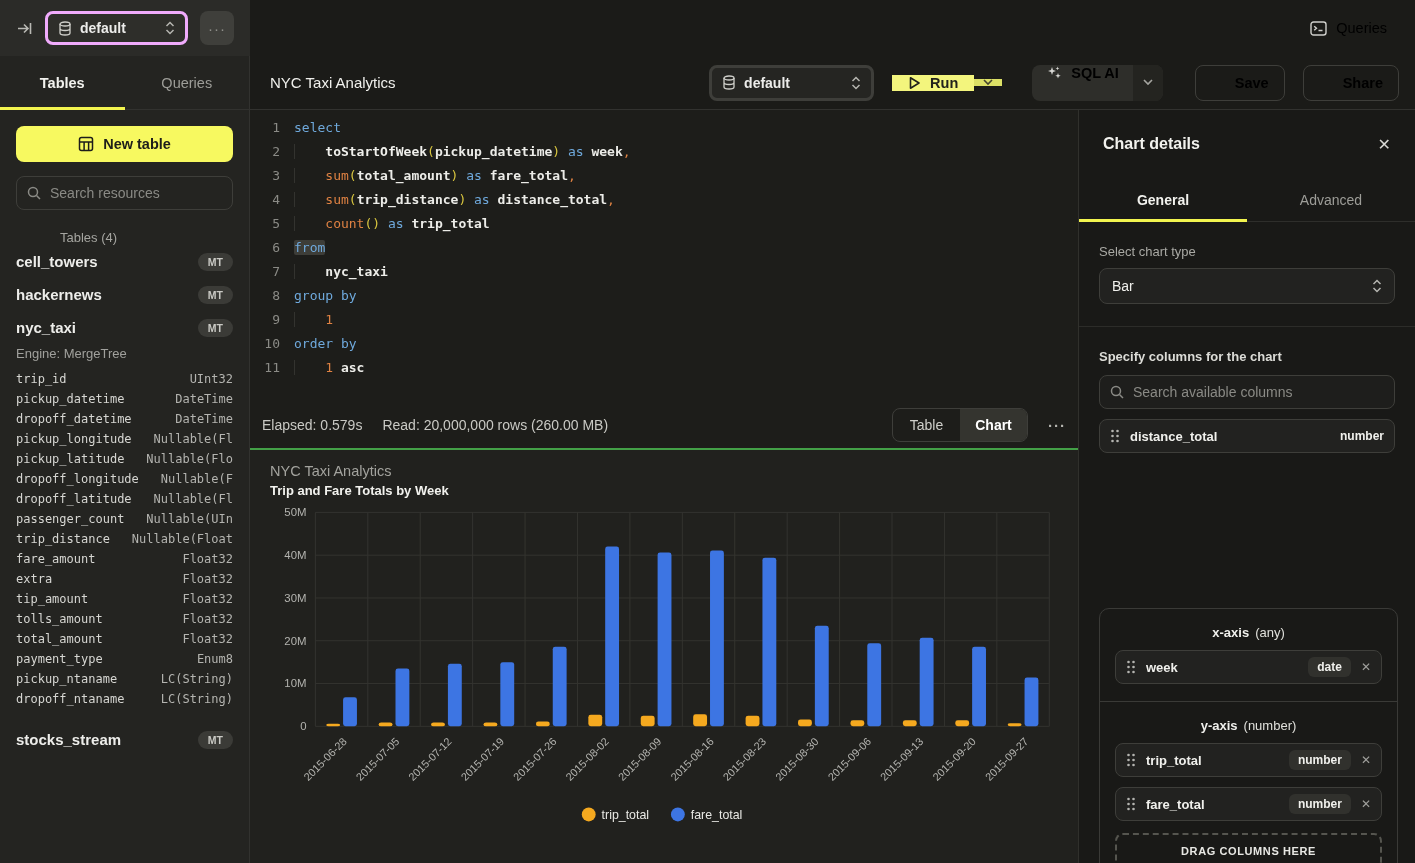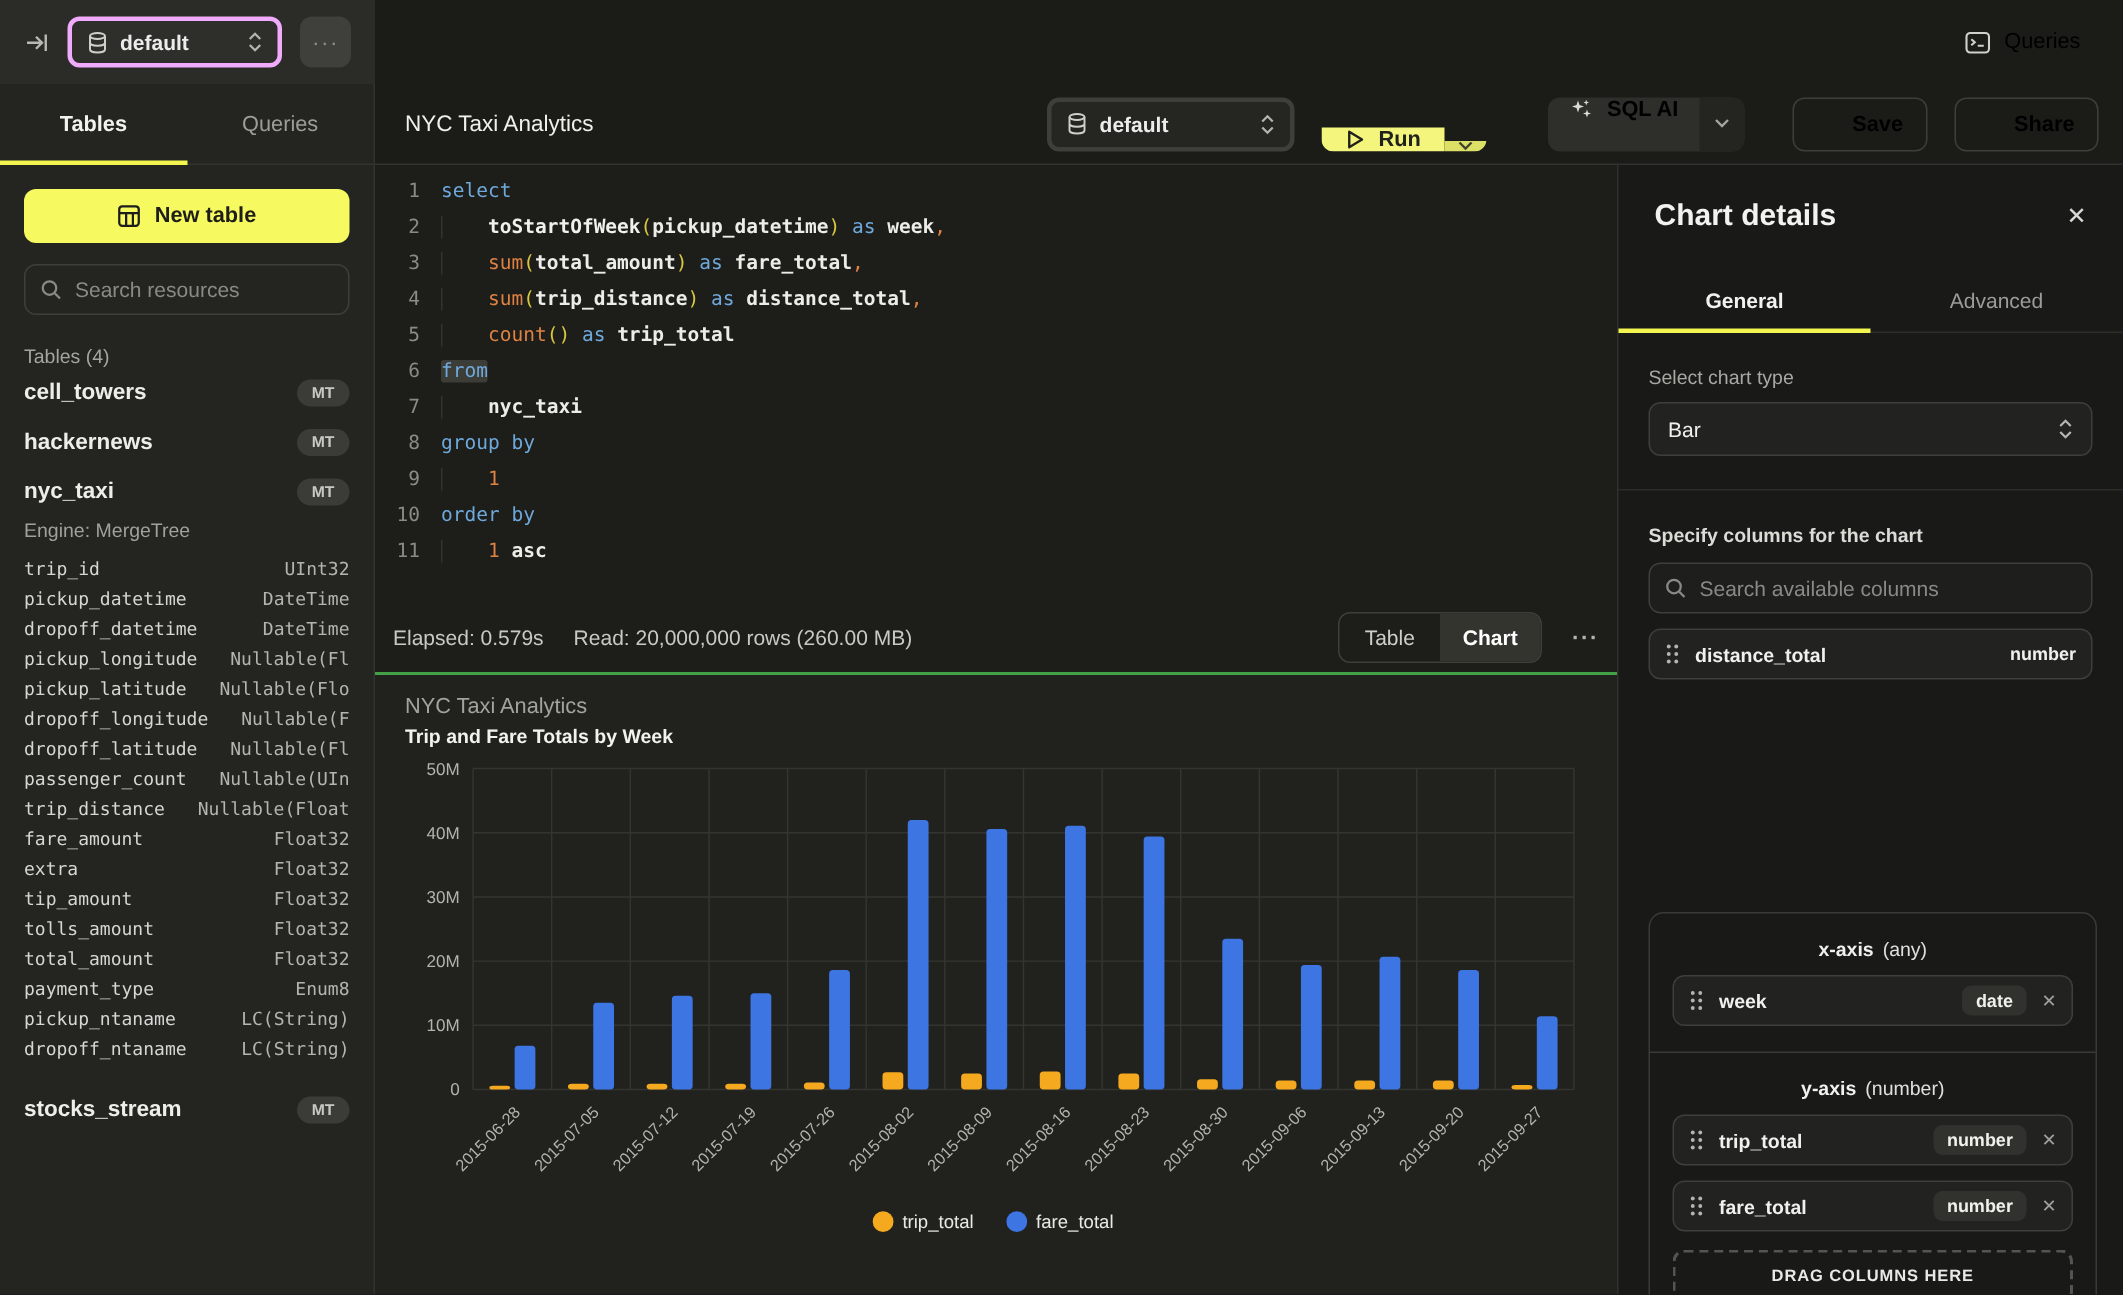--- a/index.html
+++ b/index.html
@@ -43,39 +43,39 @@
   .sidebar-tab.active::after { content:""; position:absolute; left:0; right:0; bottom:-1px; height:3px; background:#F2F44F; }
   .sidebar-body { padding:16px; overflow:hidden; }
   .new-table-btn { width:100%; height:36px; border:none; border-radius:8px; background:#F7F960; color:#1d1d1a;
     font-weight:bold; font-size:14.5px; display:flex; align-items:center; justify-content:center; gap:9px; cursor:pointer;
     font-family:"Liberation Sans", sans-serif; }
   .search-box { margin-top:14px; height:34px; border:1px solid #3e3e3a; border-radius:8px; background:#242421;
     display:flex; align-items:center; gap:9px; padding:0 10px; }
   .search-box input { flex:1; background:transparent; border:none; outline:none; color:#d8d8d4;
     font-size:14px; font-family:"Liberation Sans", sans-serif; min-width:0; }
   .search-box input::placeholder { color:#8a8a85; }
-  .section-title { margin-top:20px; font-size:13px; color:#a5a5a0; }
+  .section-title { margin-top:20px; font-size:13px; color:#a5a5a0;margin-left:44px; }
   .table-row { height:33px; display:flex; align-items:center; cursor:pointer; }
   .table-row .tname { font-size:15px; font-weight:bold; color:#ededea; }
   .mt-badge { margin-left:auto; background:#3b3b37; color:#c9c9c4; border-radius:10px; padding:3px 10px;
     font-size:10.5px; font-weight:bold; }
   .engine-line { font-size:13px; color:#a0a09c; margin:2px 0 8px; }
   .col-row { height:20px; display:flex; align-items:center; font-family:"DejaVu Sans Mono", monospace; font-size:12px; }
   .col-row .cname { color:#d6d6d2; }
   .col-row .ctype { margin-left:auto; color:#b4b4b0; }
   .cols-wrap { margin-bottom:14px; }
 
   
   .main-header { height:54px; flex:none; display:flex; align-items:center; padding:0 16px 0 20px;
     background:#1b1b18; border-bottom:1px solid #32322f; }
   .main-title { font-size:15px; color:#f0f0ec; }
   .header-controls { margin-left:auto; display:flex; align-items:center; gap:18px; }
   .db-select-main { width:165px; height:36px; background:#252522; border-color:#3e3e3a; }
   .db-select-main .chev { margin-left:auto; }
-  .run-btn { display:flex; align-items:flex-end; height:36px; border-radius:8px; overflow:hidden; cursor:pointer; margin-right:23px; }
+  .run-btn { display:flex; align-items:center; height:36px; border-radius:8px; overflow:hidden; cursor:pointer; margin-right:12px; }
   .run-main { background:#F3F57D; display:flex; align-items:center; gap:9px; padding:0 16px;
     color:#22221c; font-weight:bold; font-size:14.5px; }
   .run-chev { background:#DCE066; width:28px; display:flex; align-items:center; justify-content:center; color:#44442e; }
   .sqlai-btn { display:flex; align-items:stretch; height:36px; border-radius:8px; background:#2e2e2a; overflow:hidden; cursor:pointer; margin-right:14px; }
   .sqlai-main { display:flex; gap:9px; padding:0 14px; font-size:14.5px; font-weight:bold; color:#ececе8; }
   .sqlai-chev { width:30px; display:flex; align-items:center; justify-content:center; color:#a5a5a0; background:#242420; }
   .ghost-btn { display:flex; align-items:center; gap:9px; height:36px; padding:0 15px; border:1px solid #3e3e3a;
     border-radius:8px; background:transparent; color:#ececе8; font-size:14.5px; font-weight:bold; cursor:pointer;
     font-family:"Liberation Sans", sans-serif; }
 
@@ -105,21 +105,21 @@
   .results-more { color:#b5b5b0; font-size:15px; font-weight:bold; letter-spacing:1px; cursor:pointer; }
 
   
   .chart-panel { flex:1; position:relative; background:#21211e; border-top:2px solid #43A047; min-height:0; }
   .chart-title { position:absolute; left:20px; top:13px; font-size:14.5px; color:#a3a39e; }
   .chart-subtitle { position:absolute; left:20px; top:33px; font-size:13px; font-weight:bold; color:#f2f2ee; }
   #chart-svg { position:absolute; inset:0; }
 
   
   .dp-header { height:68px; display:flex; align-items:center; padding:0 24px; }
-  .dp-title { font-size:20px; font-weight:bold; color:#f2f2ee; }
+  .dp-title { font-size:16px; font-weight:bold; color:#f2f2ee; }
   .dp-close { margin-left:auto; color:#d8d8d4; font-size:16px; cursor:pointer; }
   .dp-tabs { height:44px; display:flex; border-bottom:1px solid #2e2e2b; }
   .dp-tab { flex:1; display:flex; align-items:center; justify-content:center; font-size:14px; color:#9d9d98;
     cursor:pointer; position:relative; }
   .dp-tab.active { color:#f2f2ee; font-weight:bold; }
   .dp-tab.active::after { content:""; position:absolute; left:0; right:0; bottom:-1px; height:3px; background:#F2F44F; }
   .dp-content { padding:22px 20px; }
   .dp-label { font-size:13px; color:#a9a9a4; margin-bottom:9px; }
   .dp-select { height:36px; background:#222220; border:1px solid #3e3e3a; border-radius:8px; display:flex;
     align-items:center; padding:0 12px; cursor:pointer; }

